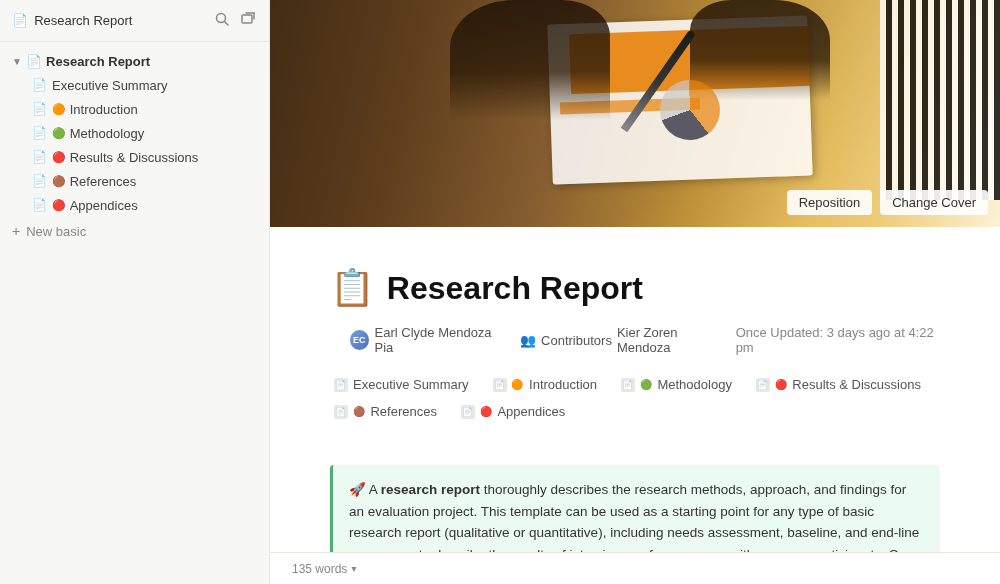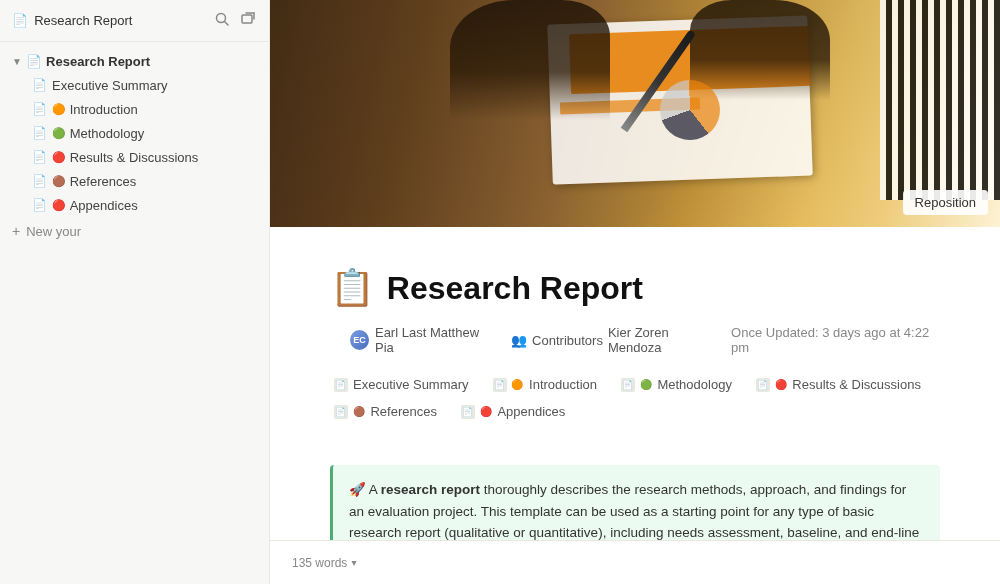--- a/index.html
+++ b/index.html
@@ -222,21 +222,21 @@
     }
 
     strong { font-weight: 700; }
 
     
     .bottom-bar {
       position: fixed;
       bottom: 0;
       left: 270px;
       right: 0;
-      height: 44px;
+      height: 32px;
       background: #fff;
       border-top: 1px solid #e8e8e0;
       display: flex;
       align-items: center;
       padding: 0 16px;
       font-size: 12px;
       color: #888;
       z-index: 10;
     }
     .word-count-btn {
@@ -314,21 +314,21 @@
       <span>References</span>
     </div>
     <div class="tree-item">
       <span class="tree-item-icon">📄</span>
       <span style="font-size:11px;">🔴</span>
       <span>Appendices</span>
     </div>
 
     <div class="new-page-btn">
       <span style="font-size:14px;color:#888;">+</span>
-      <span>New your</span>
+      <span>New basic</span>
     </div>
   </div>
 </div>
 
 <div class="main">
 
   <div class="cover-area">
 
     <div style="position:absolute;inset:0;background:linear-gradient(105deg,#3a2510 0%,#5c3b1a 20%,#8a6030 40%,#c8983a 60%,#e8c060 75%,#f0d080 85%,#fff8e0 100%);opacity:0.9;"></div>
 
@@ -340,34 +340,35 @@
     <div style="position:absolute;left:420px;top:0;width:140px;height:100px;background:linear-gradient(180deg,#1a0f05 0%,#2d1c08 60%,transparent 100%);border-radius:30% 40% 0 0;opacity:0.8;"></div>
 
     <div style="position:absolute;left:350px;top:10px;width:8px;height:120px;background:linear-gradient(180deg,#1a1a1a,#333,#888);border-radius:4px 4px 0 0;transform:rotate(35deg);transform-origin:bottom center;"></div>
 
     <div style="position:absolute;right:0;top:0;width:120px;height:200px;background:repeating-linear-gradient(90deg,#fff 0px,#fff 6px,#000 6px,#000 12px);opacity:0.8;"></div>
 
     <div style="position:absolute;left:390px;top:80px;width:60px;height:60px;border-radius:50%;background:conic-gradient(#e8820a 0% 40%,#1a1a2e 40% 70%,#c8c8c8 70% 100%);opacity:0.7;transform:rotate(-2deg);"></div>
 
     <div class="cover-buttons">
       <button class="cover-btn">Reposition</button>
+      <button class="cover-btn">Change Cover</button>
     </div>
   </div>
 
   <div class="page-content">
 
     <div class="page-title-row">
       <span class="page-emoji">📋</span>
       <h1 class="page-title">Research Report</h1>
     </div>
 
     <div class="meta-row">
       <div class="meta-author">
         <div class="avatar-circle">EC</div>
-        <span>Earl Last Matthew Pia</span>
+        <span>Earl Clyde Mendoza Pia</span>
       </div>
       <div class="meta-contributors">
         <span>👥</span>
         <span>Contributors</span>
         <span>Kier Zoren Mendoza</span>
       </div>
       <div class="meta-updated">
         <span>Once Updated:</span>
         <span>3 days ago at 4:22 pm</span>
       </div>

